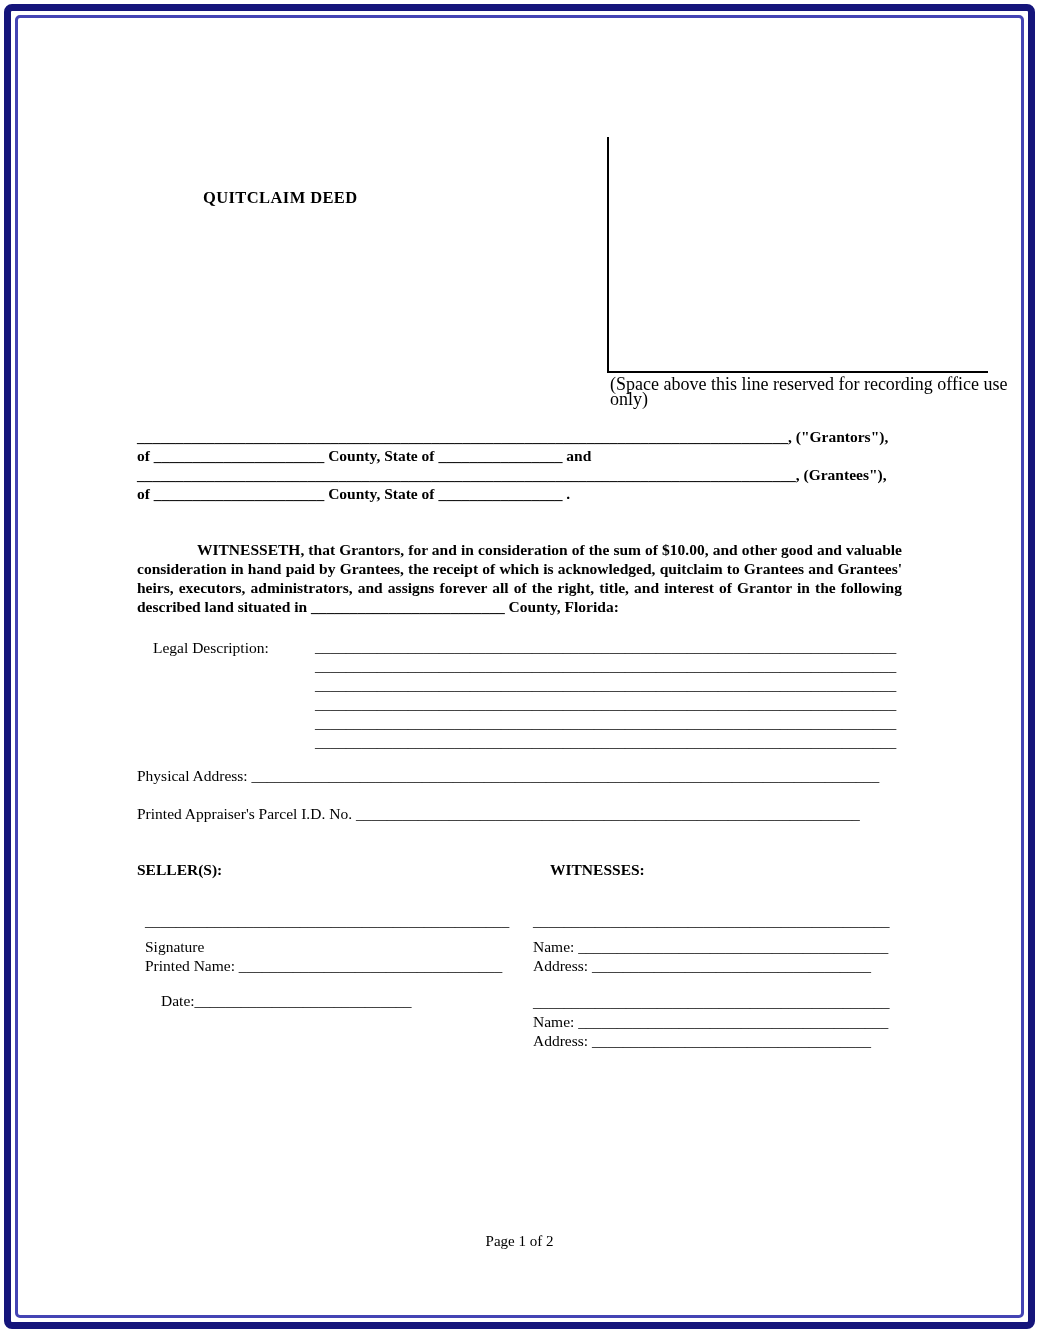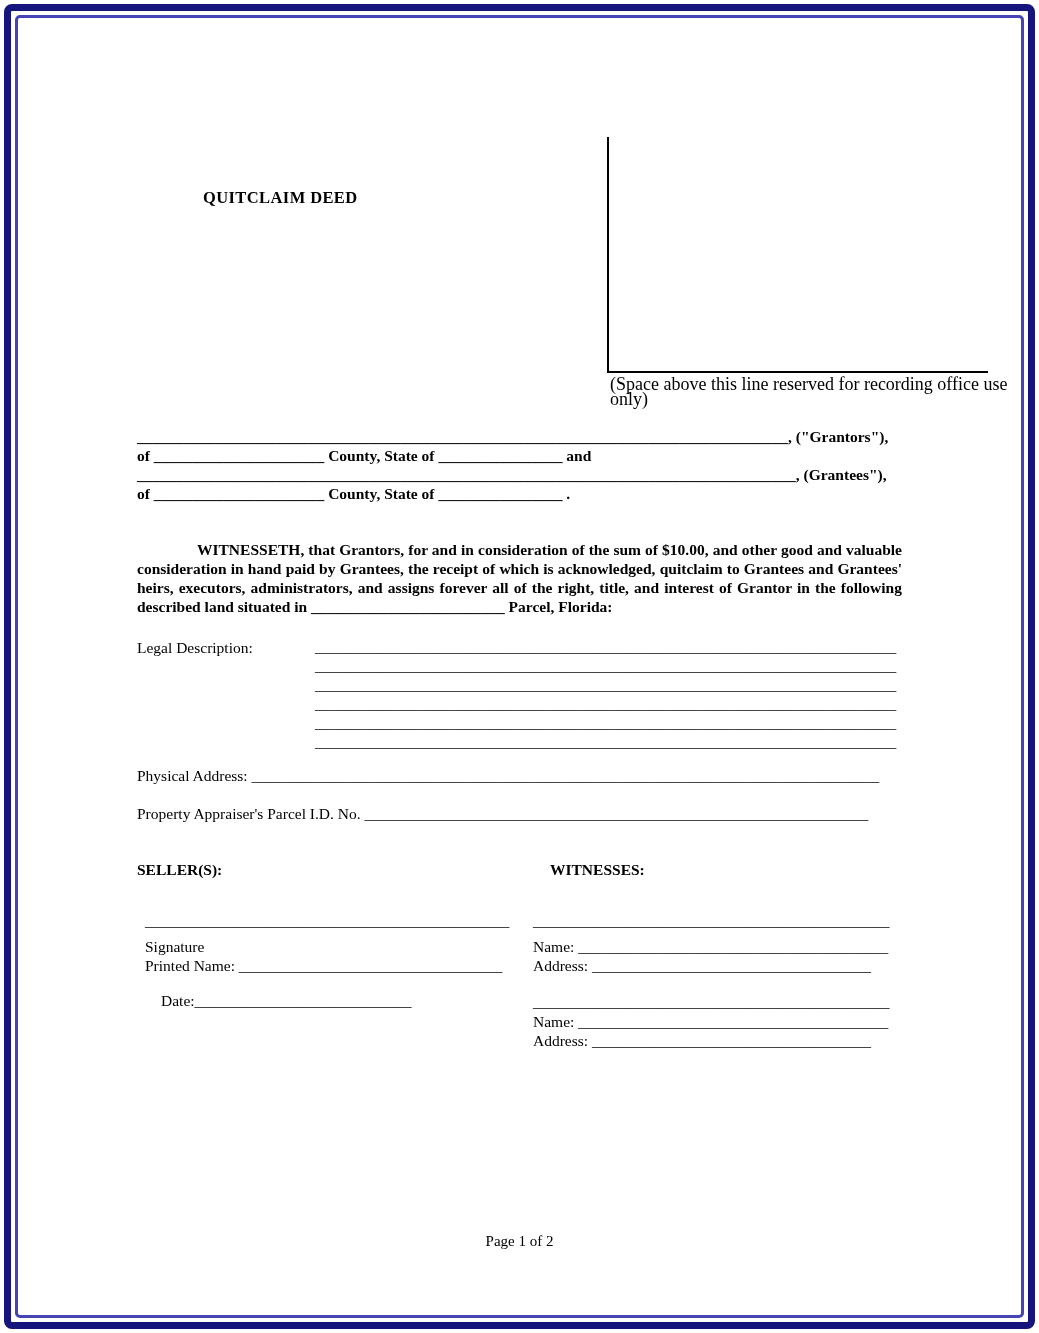--- a/index.html
+++ b/index.html
@@ -53,21 +53,21 @@
     font-weight: bold;
   }
   .witnesseth {
     left: 137px; top: 540px; width: 765px;
     font-weight: bold;
   }
   .jl { text-align: justify; text-align-last: justify; }
   .indent { text-indent: 60px; }
   .line { white-space: nowrap; }
 
-  .legal-label { left: 137px; top: 638px; }
+  .legal-label { left: 153px; top: 638px; }
   .legal-lines { left: 315px; top: 637px; width: 592px; }
 
   .physical { left: 137px; top: 766px; }
   .parcel   { left: 137px; top: 804px; }
 
   .hdr { font-weight: bold; }
   .sellers-header   { left: 137px; top: 860px; }
   .witnesses-header { left: 550px; top: 860px; }
 
   .s-sigline { left: 145px; top: 911px; }
@@ -104,35 +104,35 @@
     <div class="line"><span>____________________________________________________________________________________, </span><span class="b">("Grantors"),</span></div>
     <div class="line">of ______________________ County, State of ________________ and</div>
     <div class="line"><span>_____________________________________________________________________________________, </span><span class="b">(Grantees"),</span></div>
     <div class="line">of ______________________ County, State of ________________ .</div>
   </div>
 
   <div class="abs witnesseth">
     <div class="jl indent line">WITNESSETH, that Grantors, for and in consideration of the sum of $10.00, and other good and valuable</div>
     <div class="jl line">consideration in hand paid by Grantees, the receipt of which is acknowledged, quitclaim to Grantees and Grantees'</div>
     <div class="jl line">heirs, executors, administrators, and assigns forever all of the right, title, and interest of Grantor in the following</div>
-    <div class="line">described land situated in _________________________ Parcel, Florida:</div>
+    <div class="line">described land situated in _________________________ County, Florida:</div>
   </div>
 
   <div class="abs legal-label">Legal Description:</div>
   <div class="abs legal-lines">
     <div class="line">___________________________________________________________________________</div>
     <div class="line">___________________________________________________________________________</div>
     <div class="line">___________________________________________________________________________</div>
     <div class="line">___________________________________________________________________________</div>
     <div class="line">___________________________________________________________________________</div>
     <div class="line">___________________________________________________________________________</div>
   </div>
 
   <div class="abs physical line">Physical Address: _________________________________________________________________________________</div>
-  <div class="abs parcel line">Property Appraiser's Parcel I.D. No. _________________________________________________________________</div>
+  <div class="abs parcel line">Printed Appraiser's Parcel I.D. No. _________________________________________________________________</div>
 
   <div class="abs hdr sellers-header">SELLER(S):</div>
   <div class="abs hdr witnesses-header">WITNESSES:</div>
 
   <div class="abs s-sigline line">_______________________________________________</div>
   <div class="abs s-siglab line">Signature</div>
   <div class="abs s-printed line">Printed Name: __________________________________</div>
   <div class="abs s-date line">Date:____________________________</div>
 
   <div class="abs w-line1 line">______________________________________________</div>

